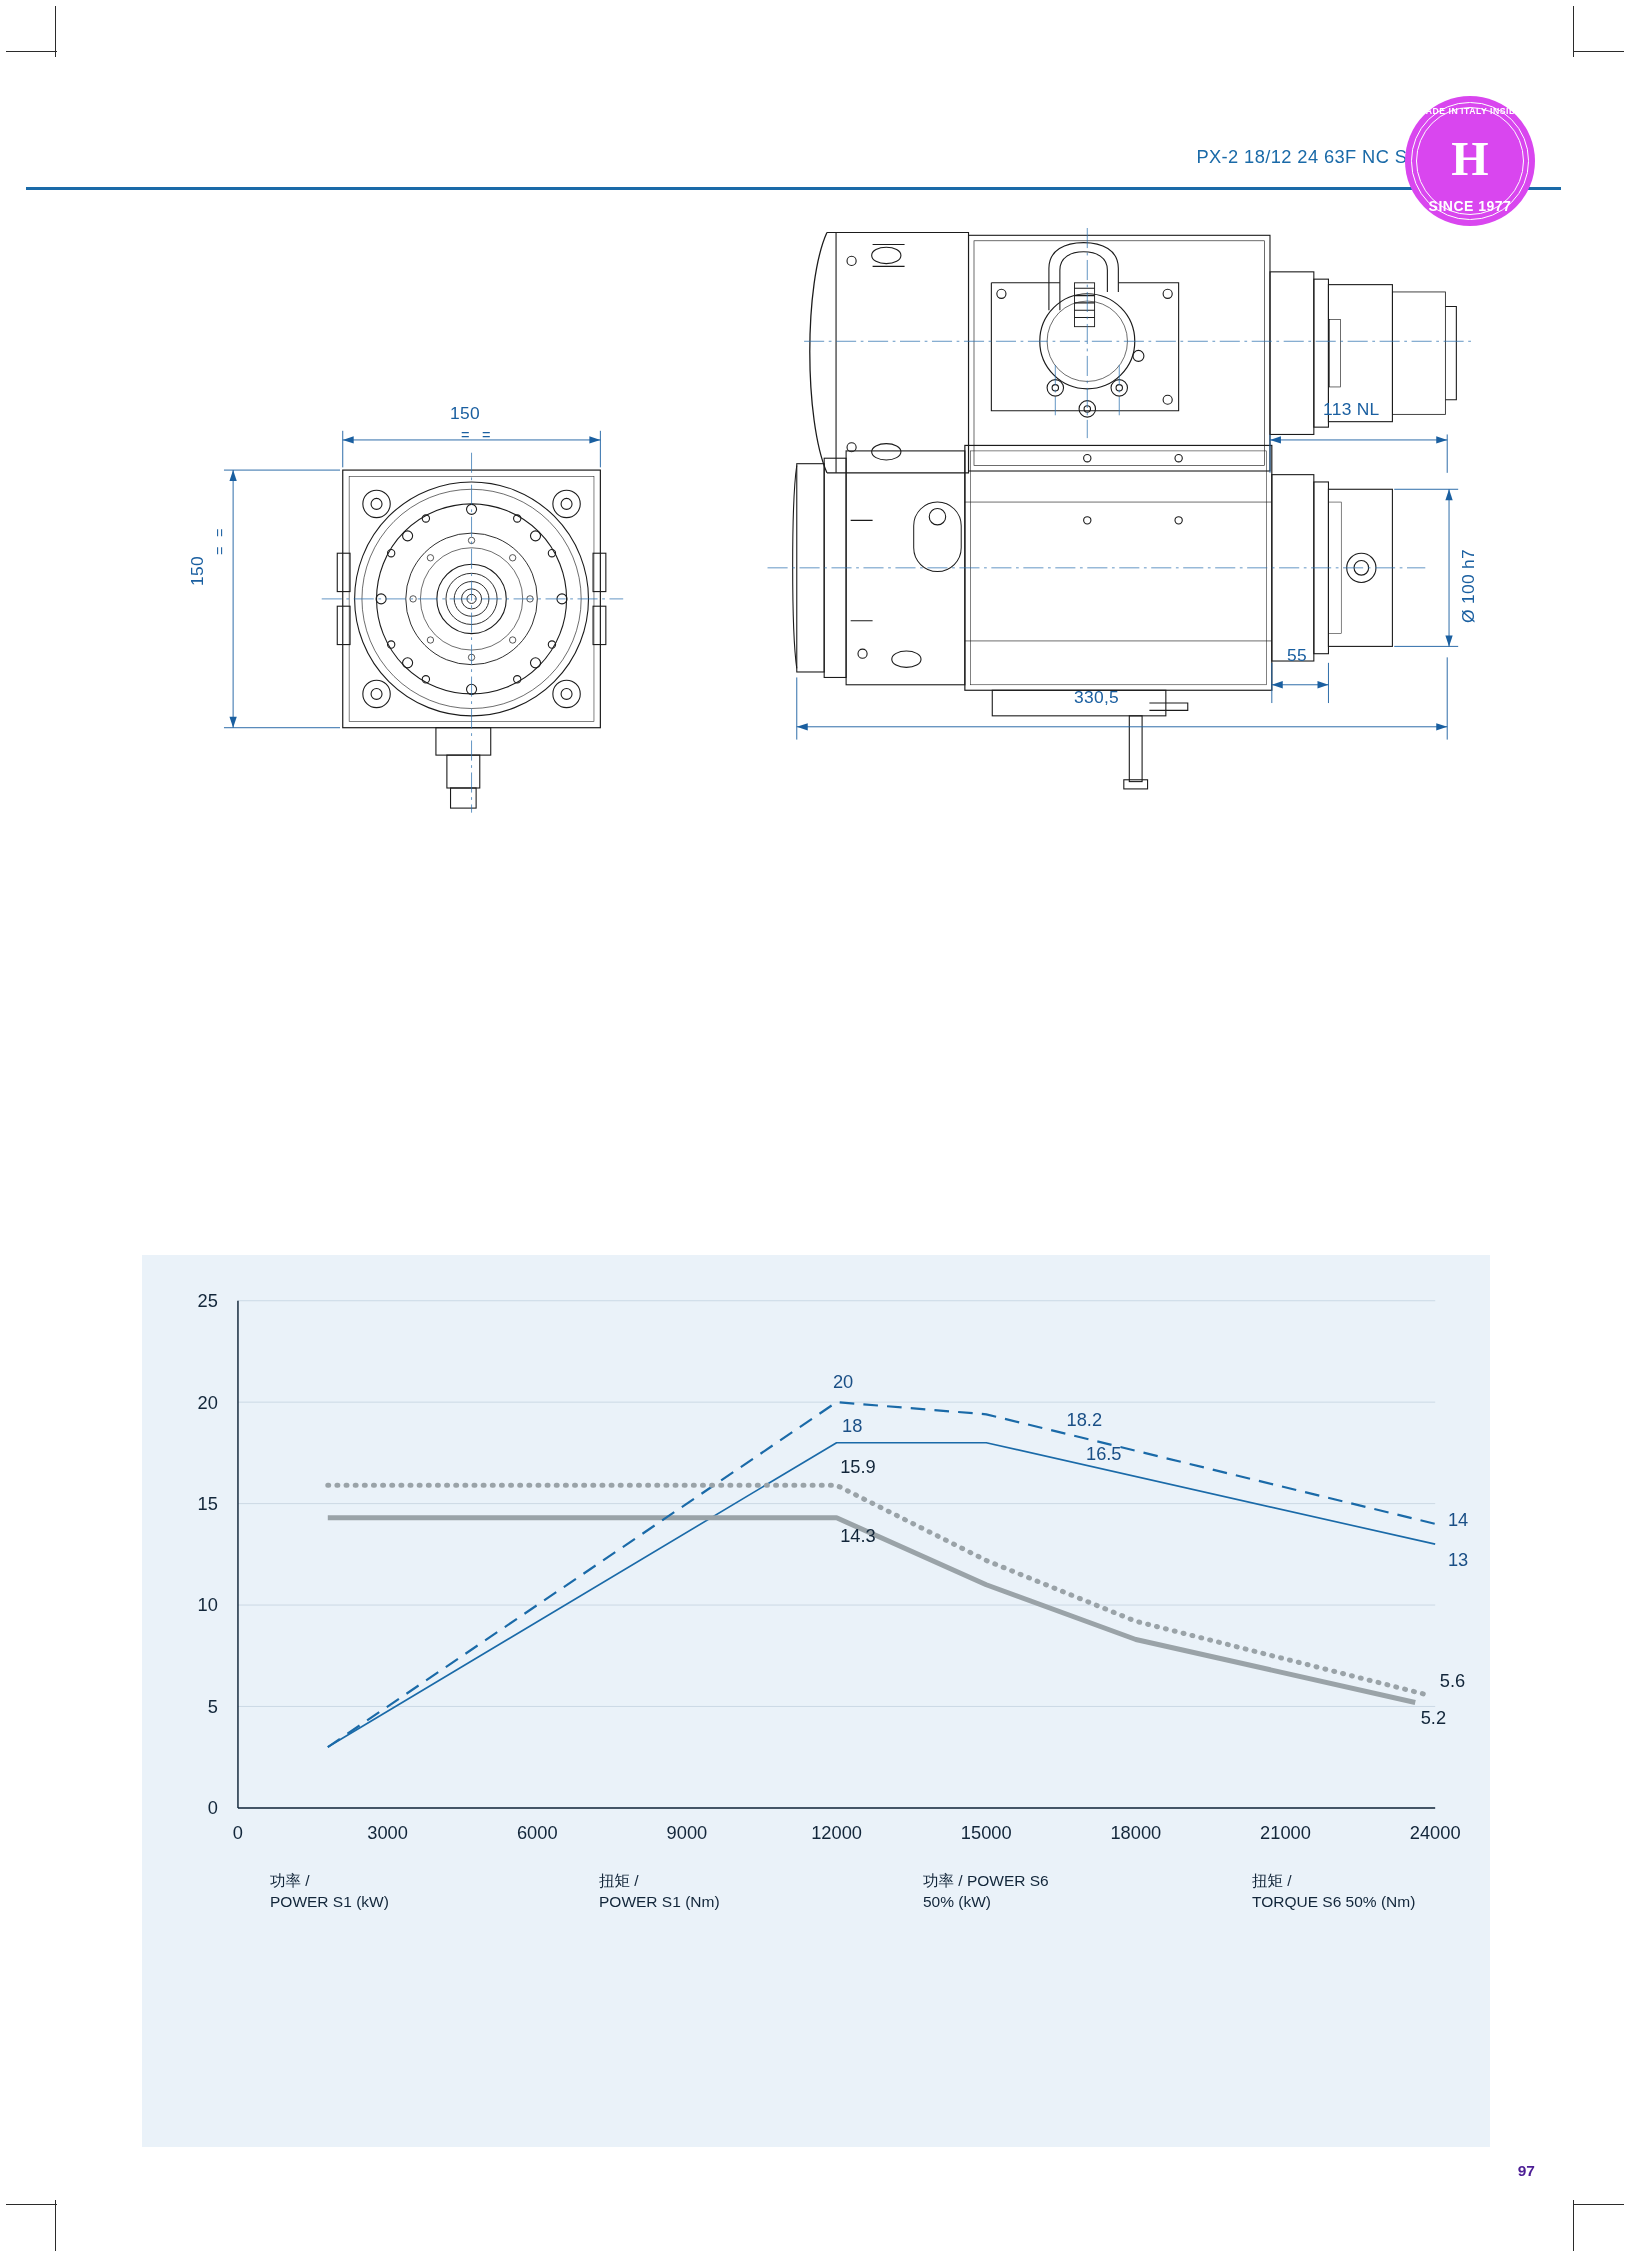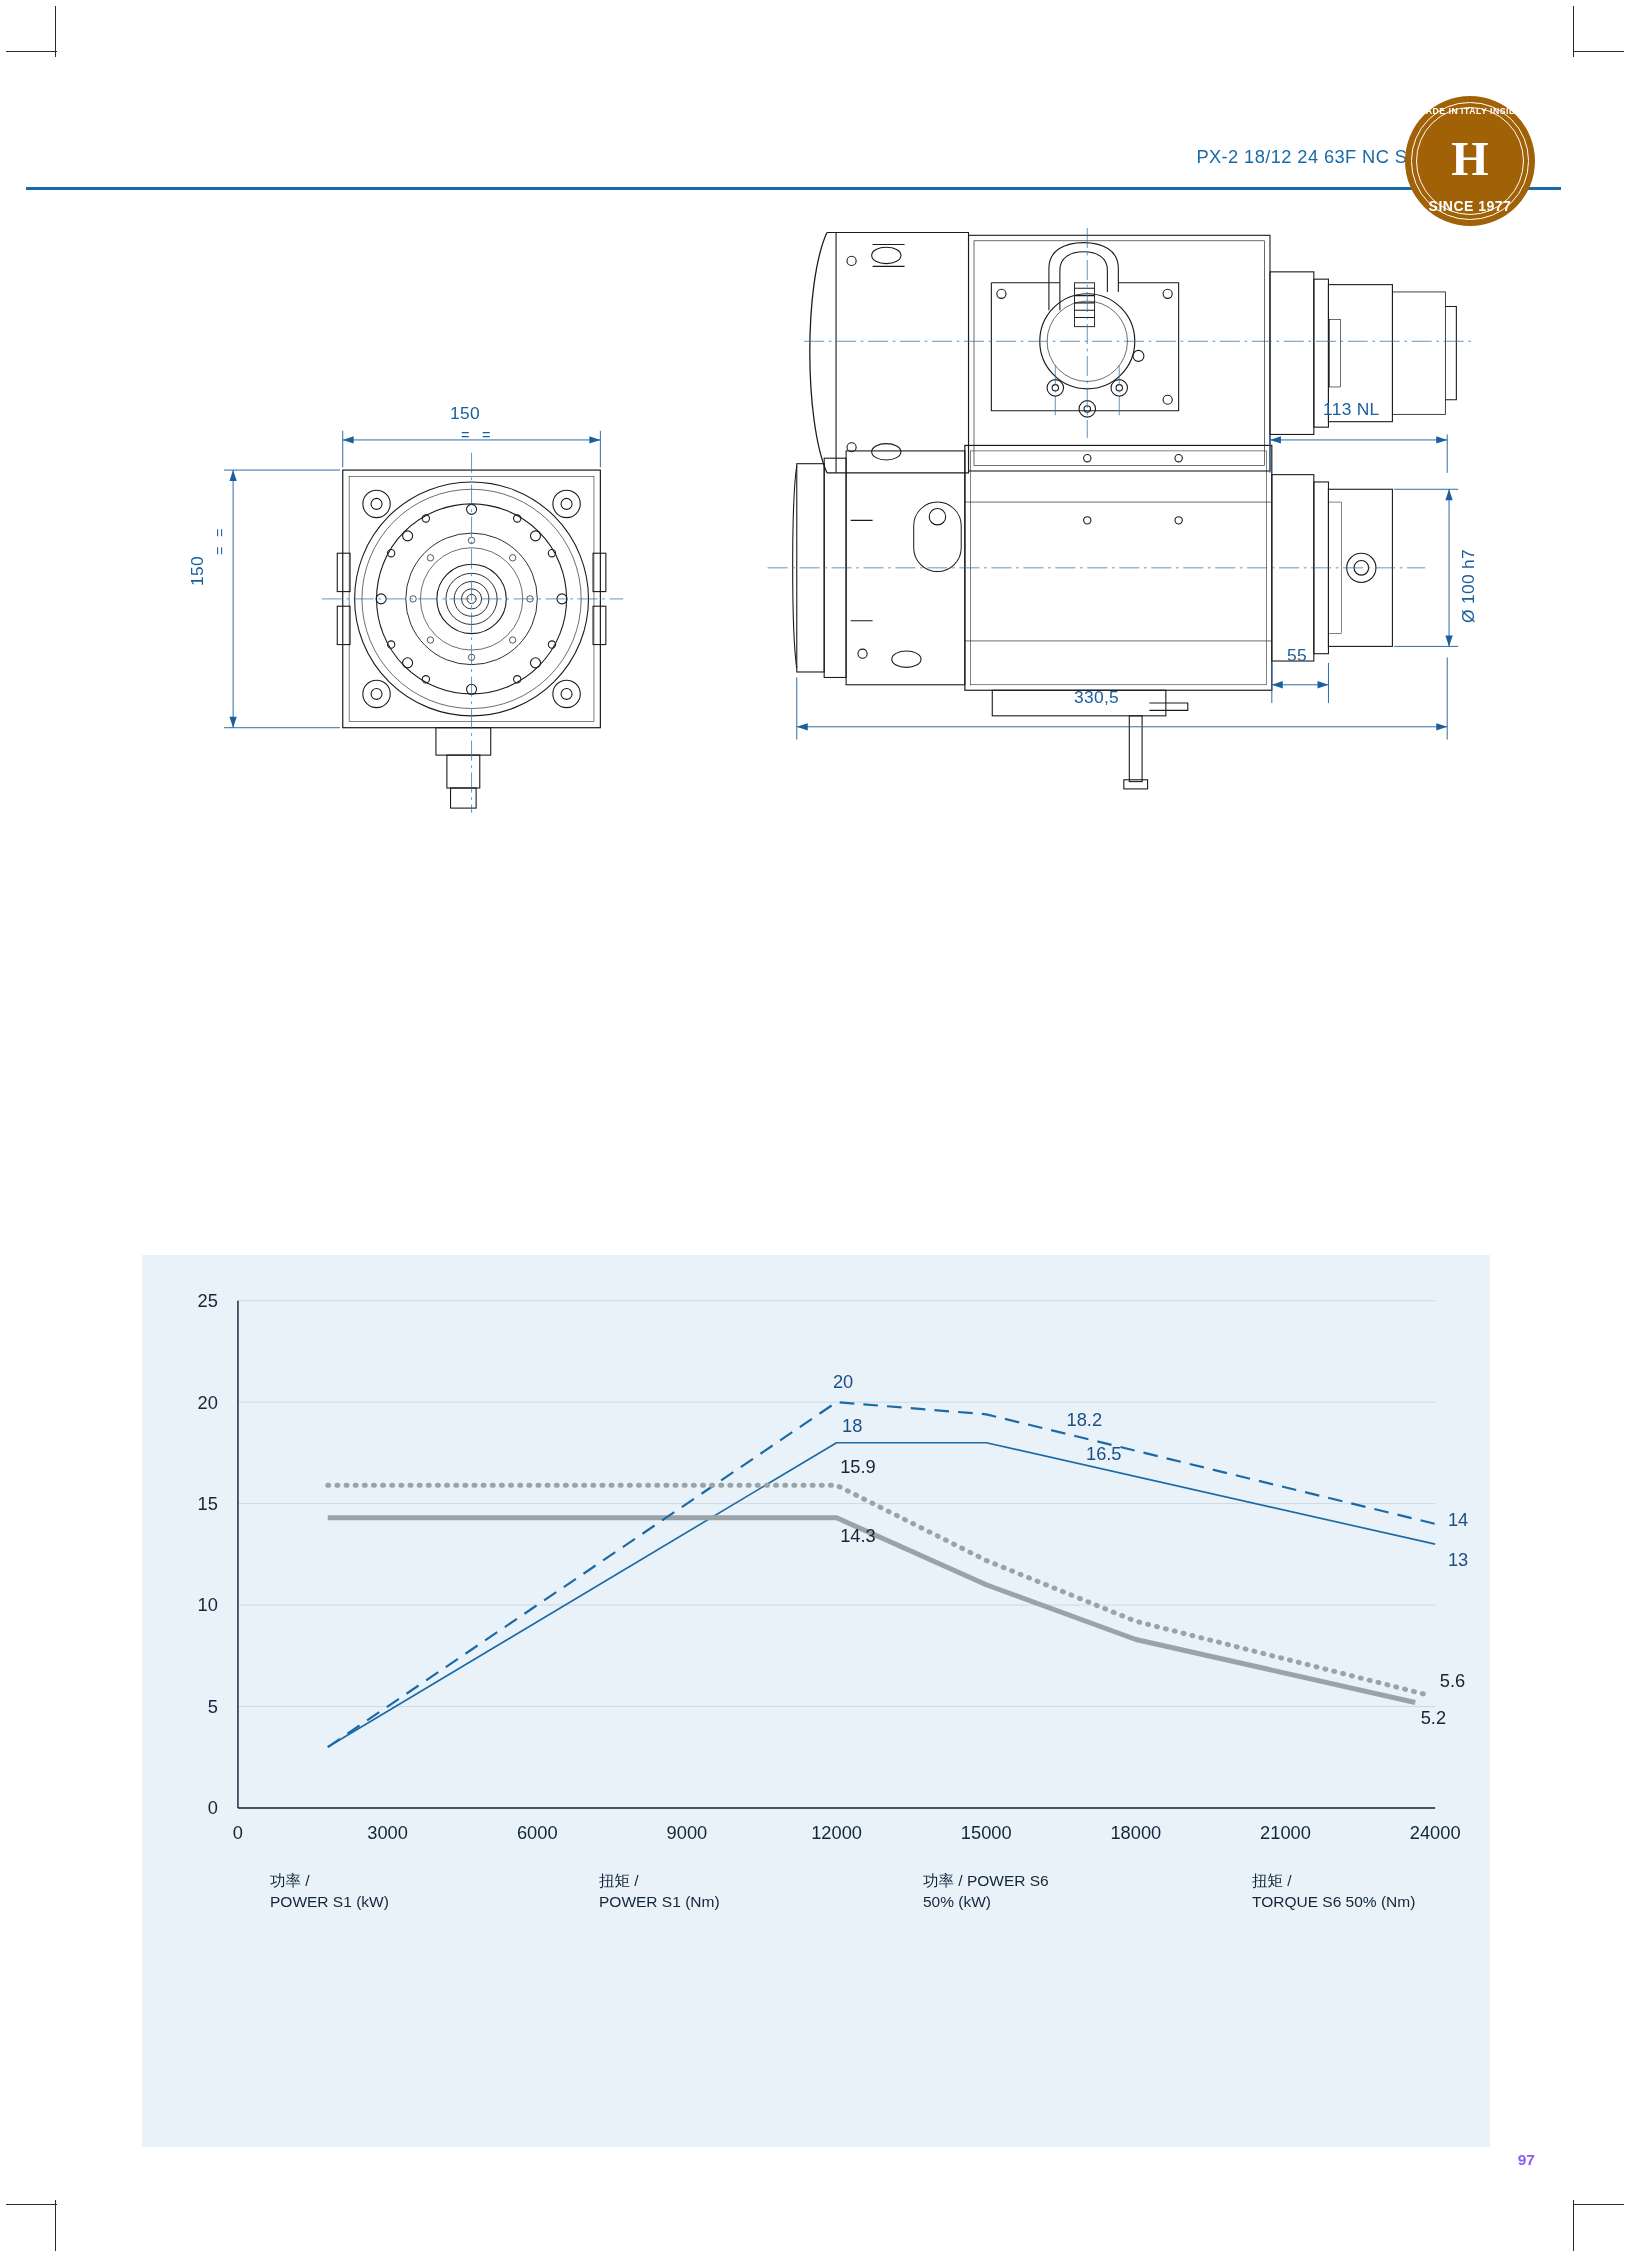--- a/index.html
+++ b/index.html
@@ -9,21 +9,21 @@
   
   .crop{position:absolute;background:#2b2b2b;}
   .crop.v{width:0.9px;height:51px;}
   .crop.h{height:0.9px;width:51px;}
 
   
   .hdr-rule{position:absolute;left:25.6px;top:187px;width:1535px;height:2.7px;background:#1a6aa8;}
   .hdr-title{position:absolute;right:210px;top:146px;font-size:18.3px;letter-spacing:0.4px;color:#1a6aa8;white-space:nowrap;}
 
   .badge{position:absolute;right:96px;top:96px;width:130px;height:130px;border-radius:50%;
-         background:#a16207;color:#fff;}
+         background:#d946ef;color:#fff;}
   .badge .ring{position:absolute;inset:6.4px;border-radius:50%;border:1.8px solid #fff;}
   .badge .ring2{position:absolute;inset:11px;border-radius:50%;border:0.9px solid #fff;}
   .badge .hmark{position:absolute;left:50%;top:50%;transform:translate(-50%,-54%);font-size:48px;font-weight:700;font-family:"Liberation Serif",serif;}
   .badge .txtTop{position:absolute;left:0;right:0;top:10px;text-align:center;font-size:8.7px;letter-spacing:0.5px;font-weight:700;}
   .badge .txtBot{position:absolute;left:0;right:0;bottom:12px;text-align:center;font-size:14px;letter-spacing:0.5px;font-weight:700;}
 
   
   .draw{position:absolute;left:0;top:228px;width:1631px;height:877px;}
   .dim{position:absolute;color:#1a5fa0;font-size:17.4px;letter-spacing:0.3px;}
 
@@ -36,21 +36,21 @@
   .perf-body{position:absolute;left:142px;top:1255px;width:1348px;height:892px;background:#eaf2f9;}
 
   .chartwrap{position:absolute;left:0;top:0;width:1348px;height:892px;}
 
   .legend{position:absolute;left:55px;top:614px;width:1270px;height:73px;text-align:right;}
   .leg{position:absolute;top:0;}
   .leg .sw{position:absolute;left:0;top:12.8px;width:62px;height:0;}
   .leg .l1{position:absolute;left:73px;top:1.8px;font-size:15.5px;color:#12263a;white-space:nowrap;}
   .leg .l2{position:absolute;left:73px;top:24px;font-size:15.5px;color:#12263a;white-space:nowrap;}
 
-  .pageno{position:absolute;right:96px;bottom:88px;font-size:15.5px;font-weight:700;color:#8b5cf6;}
+  .pageno{position:absolute;right:96px;bottom:77px;font-size:15.5px;font-weight:700;color:#4c1d95;}
 </style>
 </head>
 <body>
 
 <div class="page">
 
   <div class="crop v" style="left:55px;top:5.5px;"></div>
   <div class="crop h" style="left:5.5px;top:51px;"></div>
   <div class="crop v" style="left:1573px;top:5.5px;"></div>
   <div class="crop h" style="left:1573px;top:51px;"></div>

